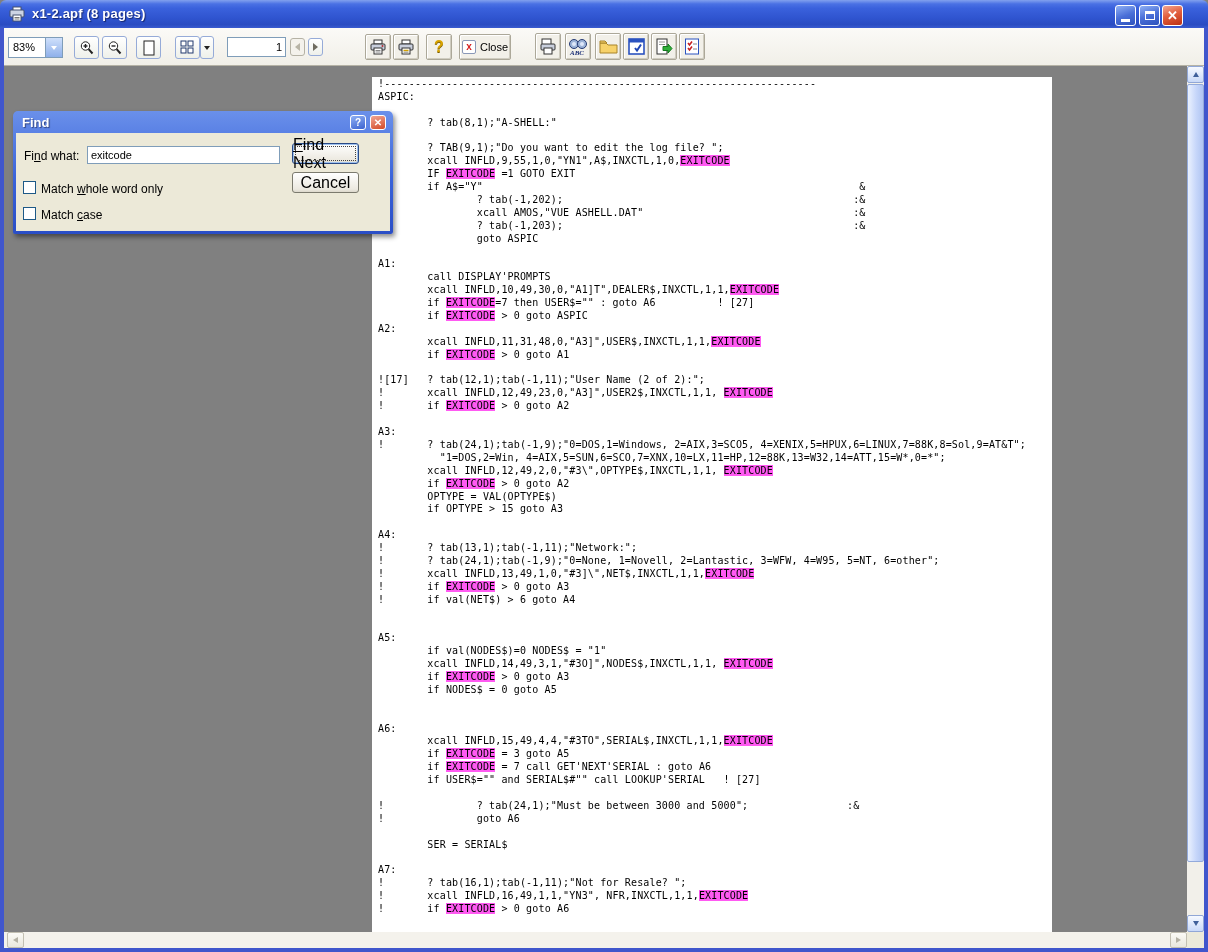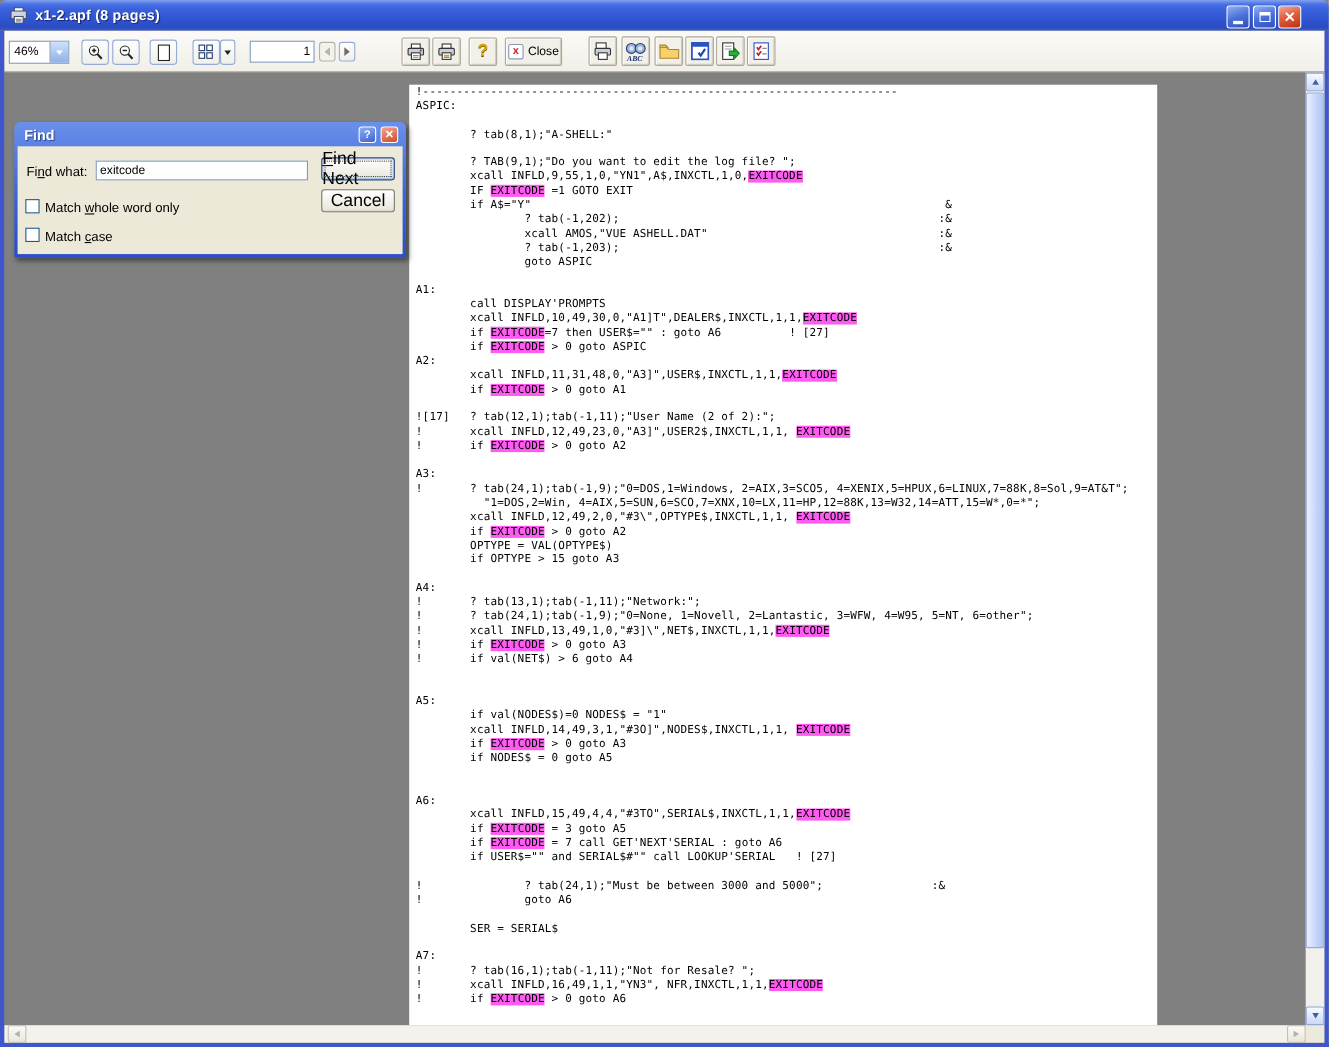--- a/index.html
+++ b/index.html
@@ -65,21 +65,21 @@
   .tri-up-s{width:0;height:0;border-left:3.5px solid transparent;border-right:3.5px solid transparent;border-bottom:5px solid #40609a;}
   .tri-down-s{width:0;height:0;border-left:3.5px solid transparent;border-right:3.5px solid transparent;border-top:5px solid #40609a;}
   .tri-left-s{width:0;height:0;border-top:3.5px solid transparent;border-bottom:3.5px solid transparent;border-right:5px solid #b4b1a4;}
   .tri-right-s{width:0;height:0;border-top:3.5px solid transparent;border-bottom:3.5px solid transparent;border-left:5px solid #b4b1a4;}
   #vthumb{position:absolute;left:0;top:18px;width:17px;height:778px;
     background:linear-gradient(90deg,#eaf1fe,#c6d6fa 55%,#b0c5f2);border:1px solid #93aadb;
     border-radius:2px;box-sizing:border-box;}
   
   #find-dialog{position:absolute;left:13px;top:111px;width:356px;height:123px;
     background:linear-gradient(180deg,#6a90ea 0%,#3a63da 55%,#2a4ec6 100%);
-    border-radius:5px 5px 2px 2px;box-shadow:2px 3px 5px rgba(0,0,0,.45);z-index:50;}
+    border-radius:5px 5px 2px 2px;box-shadow:2px 3px 5px rgba(0,0,0,.45);z-index:50;padding-left:24px;}
   #find-title{position:absolute;left:9px;top:4px;color:#fff;font-weight:bold;font-size:13px;
     text-shadow:1px 1px 1px rgba(0,0,30,.5);}
   .dbtn{position:absolute;top:4px;width:16px;height:15px;border:1px solid #fff;border-radius:3px;
     box-sizing:border-box;display:flex;align-items:center;justify-content:center;
     color:#fff;font-size:10px;font-weight:bold;line-height:1;}
   #find-help{right:27px;background:linear-gradient(160deg,#8fb0f4,#3c63d0);}
   #find-close{right:7px;background:linear-gradient(160deg,#f2a693,#d24a28);}
   #find-body{position:absolute;left:3px;top:22px;right:3px;bottom:3px;background:#ece9d8;}
   #find-dialog .lbl{position:absolute;font-size:12px;color:#000;}
   .u{text-decoration:underline;}
@@ -119,21 +119,21 @@
   <div class="wbtn red" id="close-btn">
       <span class="x-glyph">✕</span>
     </div>
 </div>
 
 <div id="winbody">
 
   <div id="toolbar">
 
     <div id="zoom-combo">
-      <span class="val">46%</span>
+      <span class="val">83%</span>
       <span class="drop">
           <span class="tri-down" style="border-top-color:#fff"></span>
         </span>
     </div>
 
     <div class="tbtn" style="left:70px;top:8px;width:25px;height:23px;">
       <svg width="16" height="16" viewBox="0 0 16 16">
         <circle cx="6.5" cy="6" r="4.2" fill="#fff" stroke="#222"></circle>
         <line x1="4.5" y1="6" x2="8.5" y2="6" stroke="#222" stroke-width="1.4"></line>
         <line x1="6.5" y1="4" x2="6.5" y2="8" stroke="#222" stroke-width="1.4"></line>

